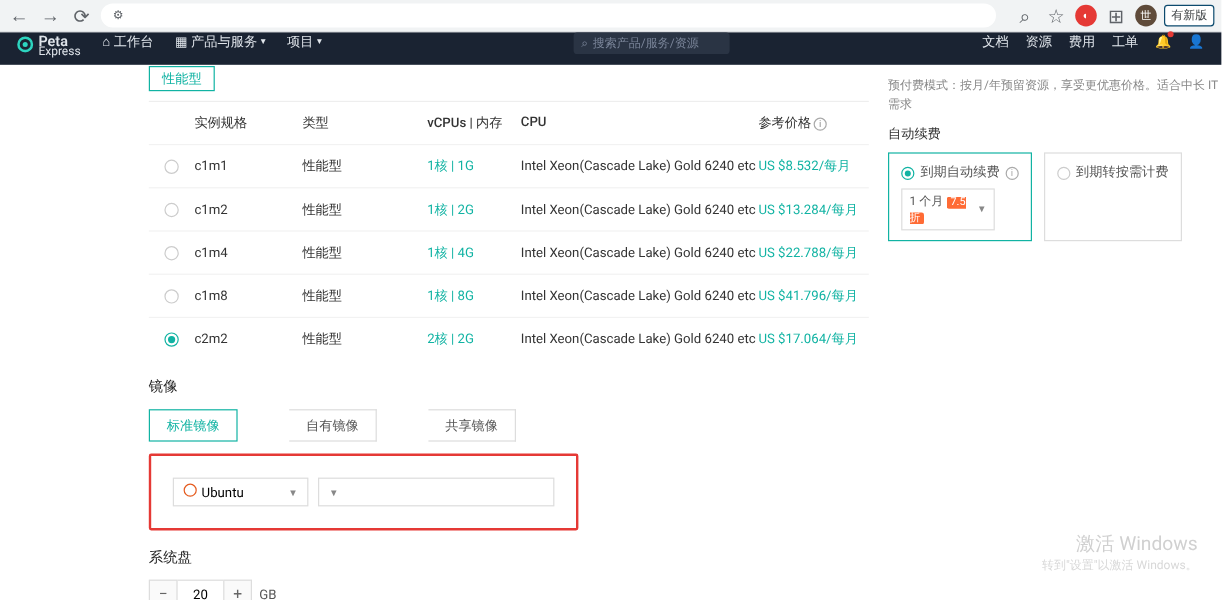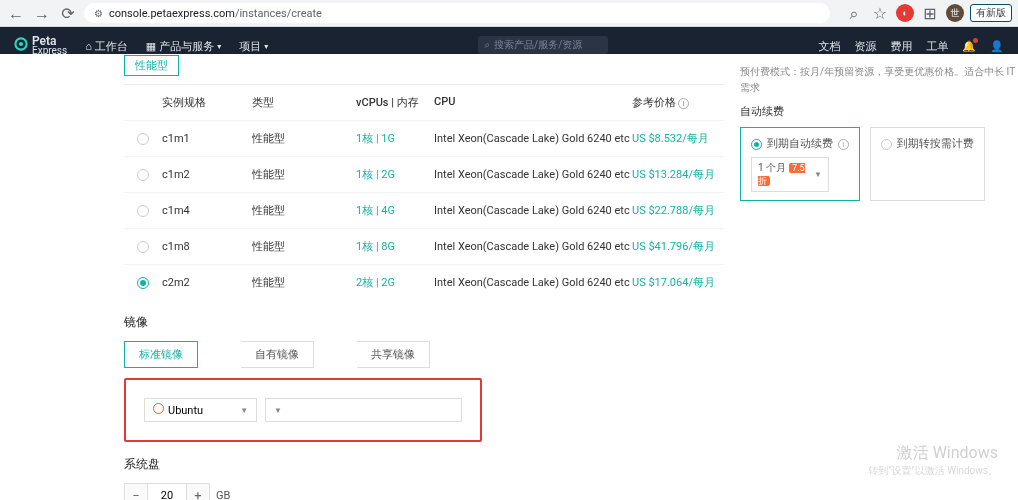--- a/index.html
+++ b/index.html
@@ -4,21 +4,21 @@
 <style>
 * { margin:0; padding:0; box-sizing:border-box; font-family:-apple-system,BlinkMacSystemFont,"Segoe UI",Roboto,sans-serif; }
 body { width:1018px; height:500px; background:#fff; overflow:hidden; position:relative; }
 .browser-bar { height:27px; background:#f1f3f4; display:flex; align-items:center; padding:0 6px; gap:6px; border-bottom:1px solid #dadce0; }
 .bicon { width:20px; height:20px; display:flex; align-items:center; justify-content:center; color:#5f6368; cursor:pointer; }
 .url-bar { flex:1; display:flex; align-items:center; background:#fff; border-radius:14px; height:20px; padding:0 10px; gap:6px; font-size:11px; color:#5f6368; }
 .url-text { color:#202124; }
 .right-icons { display:flex; gap:6px; align-items:center; margin-left:8px;}
 .rcircle { width:18px; height:18px; border-radius:50%; display:flex; align-items:center; justify-content:center; font-size:9px; }
 .badge-new { background:#fff; border:1px solid #0c4a6e; padding:1px 5px; font-size:10px; border-radius:3px; color:#3c4043;}
-.topnav { height:27px; background:#1a2332; display:flex; align-items:flex-end; padding:0 14px; color:#e0e5eb; font-size:11px; gap:18px; }
+.topnav { height:27px; background:#1a2332; display:flex; align-items:flex-start; padding:0 14px; color:#e0e5eb; font-size:11px; gap:18px; }
 .logo { display:flex; align-items:center; gap:4px; font-weight:600; font-size:12px; }
 .logo-icon { width:14px; height:14px; }
 .nav-item { display:flex; align-items:center; gap:3px; cursor:pointer; }
 .nav-search { margin-left:auto; margin-right:auto; background:#2a3444; border-radius:3px; height:18px; width:130px; display:flex; align-items:center; padding:0 6px; font-size:10px; color:#7a8599; gap:4px;}
 .nav-right { display:flex; gap:14px; align-items:center; }
 .content { display:flex; padding:0 0 0 0; height:446px; }
 .main-panel { width:730px; padding:0 0 0 124px; overflow:hidden; }
 .side-panel { flex:1; padding:10px 0 0 10px; font-size:11px; color:#555; position:relative;}
 .type-tab { display:inline-block; border:1px solid #11b3a3; color:#11b3a3; padding:2px 10px; font-size:11px; margin-bottom:8px; }
 .spec-table { width:600px; border-top:1px solid #eee; }
@@ -69,21 +69,20 @@
 </style>
 </head>
 <body>
 
 <div class="browser-bar">
   <div class="bicon">←</div>
   <div class="bicon">→</div>
   <div class="bicon">⟳</div>
   <div class="url-bar">
     <span style="font-size:10px;">⚙</span>
-    <span class="url-text"><span>console.petaexpress.com</span><span style="color:#5f6368">/instances/create</span></span>
   </div>
   <div class="right-icons">
     <div class="bicon">⌕</div>
     <div class="bicon">☆</div>
     <div class="rcircle" style="background:#e53935;color:#fff">◐</div>
     <div class="bicon">⊞</div>
     <div class="rcircle" style="background:#5f4b3a;color:#fff">世</div>
     <div class="badge-new">有新版</div>
   </div>
 </div>

